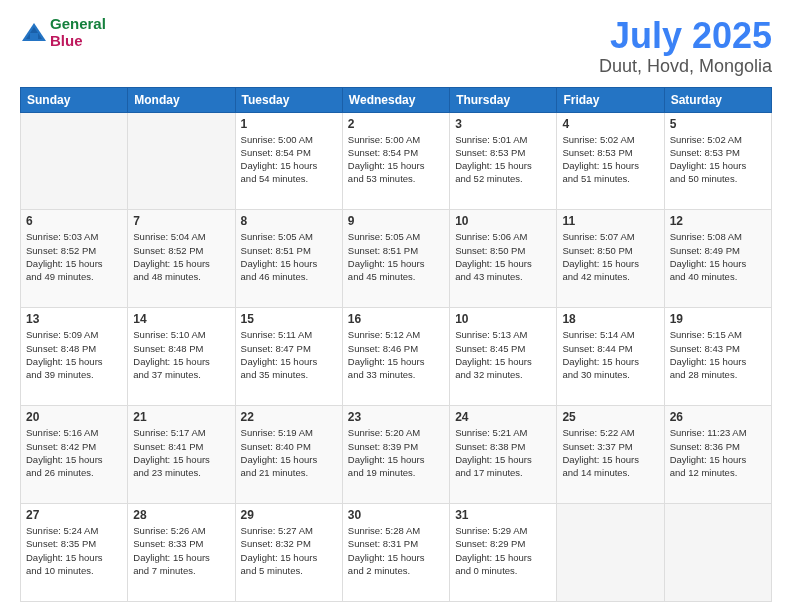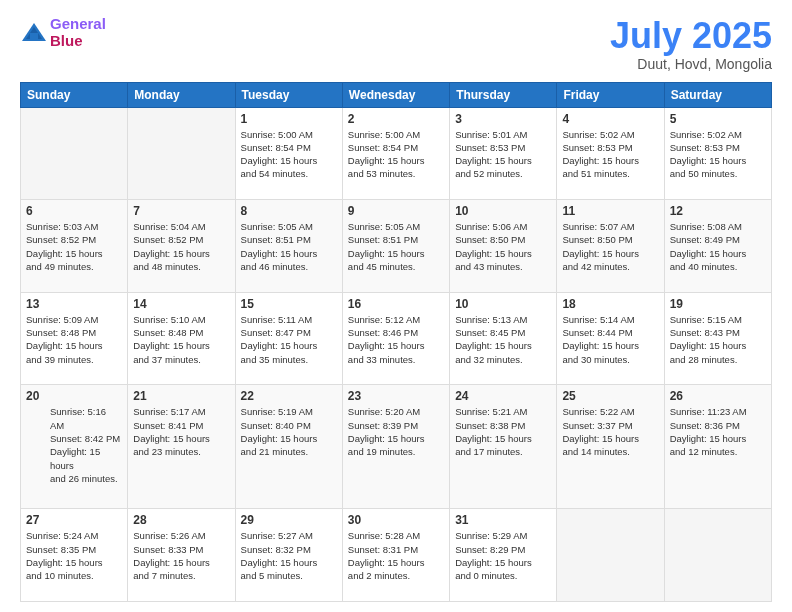--- a/index.html
+++ b/index.html
@@ -29,21 +29,21 @@
       gap: 0px;
     }
     .logo-text {
       display: flex;
       flex-direction: column;
       line-height: 1.1;
     }
     .logo-general {
       font-size: 15px;
       font-weight: bold;
-      color: #8b5cf6;
+      color: #15803d;
     }
     .logo-blue {
       font-size: 15px;
       font-weight: bold;
       color: #be185d;
     }
     .logo-icon {
       width: 28px;
       height: 28px;
       margin-right: 2px;
@@ -51,21 +51,21 @@
     .title-block {
       text-align: right;
     }
     .month-title {
       font-size: 36px;
       font-weight: bold;
       color: #3b82f6;
       line-height: 1.1;
     }
     .location {
-      font-size: 14px;
+      font-size: 18px;
       color: #555;
     }
     .calendar {
       flex: 1;
       border: 1px solid #ccc;
       border-collapse: collapse;
       width: 100%;
       table-layout: fixed;
     }
     .calendar th {
@@ -276,21 +276,21 @@
             <span class="day-number">19</span>
             <div class="day-info" style="white-space: pre-line;">Sunrise: 5:15 AM
 Sunset: 8:43 PM
 Daylight: 15 hours
 and 28 minutes.</div>
           </td>
         </tr>
         <tr>
           <td>
             <span class="day-number">20</span>
-            <div class="day-info" style="white-space: pre-line; margin-left: 24px;">Sunrise: 5:16 AM
+            <div class="day-info" style="white-space: pre-line;">Sunrise: 5:16 AM
 Sunset: 8:42 PM
 Daylight: 15 hours
 and 26 minutes.</div>
           </td>
           <td>
             <span class="day-number">21</span>
             <div class="day-info" style="white-space: pre-line;">Sunrise: 5:17 AM
 Sunset: 8:41 PM
 Daylight: 15 hours
 and 23 minutes.</div>

